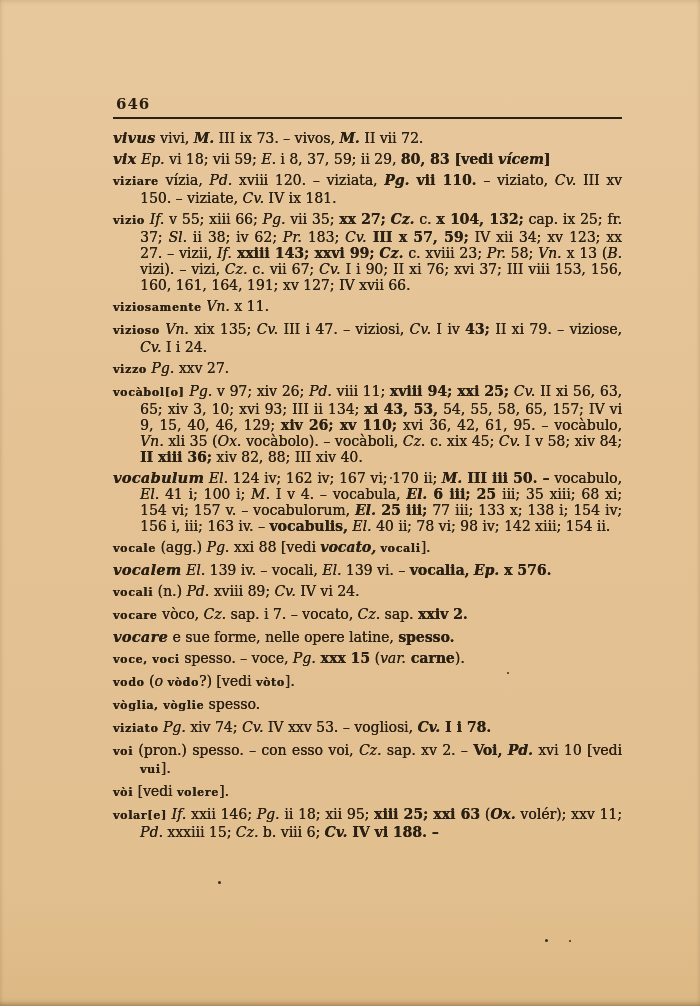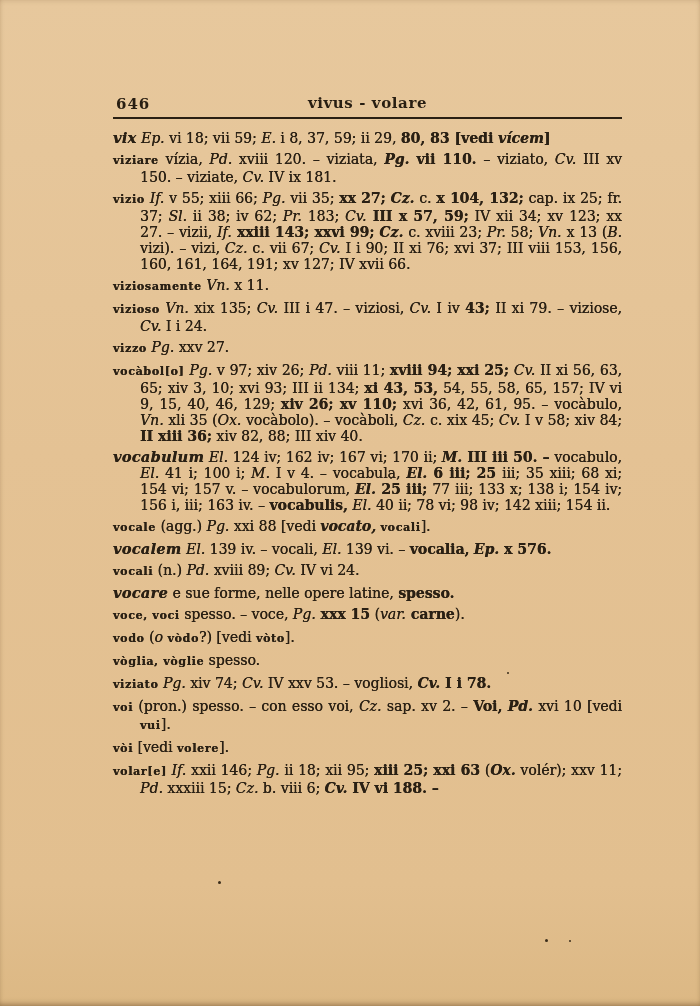--- a/index.html
+++ b/index.html
@@ -46,35 +46,36 @@
   .s-hi{font-weight:700;font-style:italic;font-size:14.5px;letter-spacing:.3px;}
   .speck{position:absolute;background:#3a2c1a;border-radius:50%;}
 </style>
 </head>
 <body>
 
 <div class="page">
   <div class="column">
     <div class="pagehead">
       <span class="pagenum">646</span>
-      <span class="runhead">vivus - volare</span>
     </div>
     <div class="rule"></div>
     <div id="entries">
+        <p class="entry"><span class="s-hi">vivus</span><span class="s-r"> vivi, </span><span class="s-bi">M.</span><span class="s-r"> III ix 73. – vivos, </span><span class="s-bi">M.</span><span class="s-r"> II vii 72.</span></p>
         <p class="entry"><span class="s-hi">vix</span><span class="s-r"> </span><span class="s-i">Ep.</span><span class="s-r"> vi 18; vii 59; </span><span class="s-i">E.</span><span class="s-r"> i 8, 37, 59; ii 29, </span><span class="s-b">80, 83 [vedi </span><span class="s-bi">vícem</span><span class="s-b">]</span></p>
         <p class="entry"><span class="s-h">viziare</span><span class="s-r"> vízia, </span><span class="s-i">Pd.</span><span class="s-r"> xviii 120. – viziata, </span><span class="s-bi">Pg.</span><span class="s-b"> vii 110.</span><span class="s-r"> – viziato, </span><span class="s-i">Cv.</span><span class="s-r"> III xv 150. – viziate, </span><span class="s-i">Cv.</span><span class="s-r"> IV ix 181.</span></p>
         <p class="entry"><span class="s-h">vizio</span><span class="s-r"> </span><span class="s-i">If.</span><span class="s-r"> v 55; xiii 66; </span><span class="s-i">Pg.</span><span class="s-r"> vii 35; </span><span class="s-b">xx 27;</span><span class="s-r"> </span><span class="s-bi">Cz.</span><span class="s-r"> c. </span><span class="s-b">x 104, 132;</span><span class="s-r"> cap. ix 25; fr. 37; </span><span class="s-i">Sl.</span><span class="s-r"> ii 38; iv 62; </span><span class="s-i">Pr.</span><span class="s-r"> 183; </span><span class="s-i">Cv.</span><span class="s-b"> III x 57, 59;</span><span class="s-r"> IV xii 34; xv 123; xx 27. – vizii, </span><span class="s-i">If.</span><span class="s-b"> xxiii 143; xxvi 99;</span><span class="s-r"> </span><span class="s-bi">Cz.</span><span class="s-r"> c. xviii 23; </span><span class="s-i">Pr.</span><span class="s-r"> 58; </span><span class="s-i">Vn.</span><span class="s-r"> x 13 (</span><span class="s-i">B.</span><span class="s-r"> vizi). – vizi, </span><span class="s-i">Cz.</span><span class="s-r"> c. vii 67; </span><span class="s-i">Cv.</span><span class="s-r"> I i 90; II xi 76; xvi 37; III viii 153, 156, 160, 161, 164, 191; xv 127; IV xvii 66.</span></p>
         <p class="entry"><span class="s-h">viziosamente</span><span class="s-r"> </span><span class="s-i">Vn.</span><span class="s-r"> x 11.</span></p>
         <p class="entry"><span class="s-h">vizioso</span><span class="s-r"> </span><span class="s-i">Vn.</span><span class="s-r"> xix 135; </span><span class="s-i">Cv.</span><span class="s-r"> III i 47. – viziosi, </span><span class="s-i">Cv.</span><span class="s-r"> I iv </span><span class="s-b">43;</span><span class="s-r"> II xi 79. – viziose, </span><span class="s-i">Cv.</span><span class="s-r"> I i 24.</span></p>
         <p class="entry"><span class="s-h">vizzo</span><span class="s-r"> </span><span class="s-i">Pg.</span><span class="s-r"> xxv 27.</span></p>
         <p class="entry"><span class="s-h">vocàbol[o]</span><span class="s-r"> </span><span class="s-i">Pg.</span><span class="s-r"> v 97; xiv 26; </span><span class="s-i">Pd.</span><span class="s-r"> viii 11; </span><span class="s-b">xviii 94; xxi 25;</span><span class="s-r"> </span><span class="s-i">Cv.</span><span class="s-r"> II xi 56, 63, 65; xiv 3, 10; xvi 93; III ii 134; </span><span class="s-b">xi 43, 53,</span><span class="s-r"> 54, 55, 58, 65, 157; IV vi 9, 15, 40, 46, 129; </span><span class="s-b">xiv 26; xv 110;</span><span class="s-r"> xvi 36, 42, 61, 95. – vocàbulo, </span><span class="s-i">Vn.</span><span class="s-r"> xli 35 (</span><span class="s-i">Ox.</span><span class="s-r"> vocàbolo). – vocàboli, </span><span class="s-i">Cz.</span><span class="s-r"> c. xix 45; </span><span class="s-i">Cv.</span><span class="s-r"> I v 58; xiv 84; </span><span class="s-b">II xiii 36;</span><span class="s-r"> xiv 82, 88; III xiv 40.</span></p>
         <p class="entry"><span class="s-hi">vocabulum</span><span class="s-r"> </span><span class="s-i">El.</span><span class="s-r"> 124 iv; 162 iv; 167 vi; 170 ii; </span><span class="s-bi">M.</span><span class="s-b"> III iii 50. –</span><span class="s-r"> vocabulo, </span><span class="s-i">El.</span><span class="s-r"> 41 i; 100 i; </span><span class="s-i">M.</span><span class="s-r"> I v 4. – vocabula, </span><span class="s-bi">El.</span><span class="s-b"> 6 iii; 25</span><span class="s-r"> iii; 35 xiii; 68 xi; 154 vi; 157 v. – vocabulorum, </span><span class="s-bi">El.</span><span class="s-b"> 25 iii;</span><span class="s-r"> 77 iii; 133 x; 138 i; 154 iv; 156 i, iii; 163 iv. – </span><span class="s-b">vocabulis,</span><span class="s-r"> </span><span class="s-i">El.</span><span class="s-r"> 40 ii; 78 vi; 98 iv; 142 xiii; 154 ii.</span></p>
         <p class="entry"><span class="s-h">vocale</span><span class="s-r"> (agg.) </span><span class="s-i">Pg.</span><span class="s-r"> xxi 88 [vedi </span><span class="s-bi">vocato,</span><span class="s-r"> </span><span class="s-h">vocali</span><span class="s-r">].</span></p>
         <p class="entry"><span class="s-hi">vocalem</span><span class="s-r"> </span><span class="s-i">El.</span><span class="s-r"> 139 iv. – vocali, </span><span class="s-i">El.</span><span class="s-r"> 139 vi. – </span><span class="s-b">vocalia,</span><span class="s-r"> </span><span class="s-bi">Ep.</span><span class="s-b"> x 576.</span></p>
         <p class="entry"><span class="s-h">vocali</span><span class="s-r"> (n.) </span><span class="s-i">Pd.</span><span class="s-r"> xviii 89; </span><span class="s-i">Cv.</span><span class="s-r"> IV vi 24.</span></p>
+        <p class="entry"><span class="s-h">vocare</span><span class="s-r"> vòco, </span><span class="s-i">Cz.</span><span class="s-r"> sap. i 7. – vocato, </span><span class="s-i">Cz.</span><span class="s-r"> sap. </span><span class="s-b">xxiv 2.</span></p>
         <p class="entry"><span class="s-hi">vocare</span><span class="s-r"> e sue forme, nelle opere latine, </span><span class="s-b">spesso.</span></p>
         <p class="entry"><span class="s-h">voce, voci</span><span class="s-r"> spesso. – voce, </span><span class="s-i">Pg.</span><span class="s-b"> xxx 15</span><span class="s-r"> (</span><span class="s-i">var.</span><span class="s-b"> carne</span><span class="s-r">).</span></p>
         <p class="entry"><span class="s-h">vodo</span><span class="s-r"> (</span><span class="s-i">o</span><span class="s-r"> </span><span class="s-h">vòdo</span><span class="s-r">?) [vedi </span><span class="s-h">vòto</span><span class="s-r">].</span></p>
         <p class="entry"><span class="s-h">vòglia, vòglie</span><span class="s-r"> spesso.</span></p>
         <p class="entry"><span class="s-h">viziato</span><span class="s-r"> </span><span class="s-i">Pg.</span><span class="s-r"> xiv 74; </span><span class="s-i">Cv.</span><span class="s-r"> IV xxv 53. – vogliosi, </span><span class="s-bi">Cv.</span><span class="s-b"> I i 78.</span></p>
         <p class="entry"><span class="s-h">voi</span><span class="s-r"> (pron.) spesso. – con esso voi, </span><span class="s-i">Cz.</span><span class="s-r"> sap. xv 2. – </span><span class="s-b">Voi,</span><span class="s-r"> </span><span class="s-bi">Pd.</span><span class="s-r"> xvi 10 [vedi </span><span class="s-h">vui</span><span class="s-r">].</span></p>
         <p class="entry"><span class="s-h">vòi</span><span class="s-r"> [vedi </span><span class="s-h">volere</span><span class="s-r">].</span></p>
         <p class="entry"><span class="s-h">volar[e]</span><span class="s-r"> </span><span class="s-i">If.</span><span class="s-r"> xxii 146; </span><span class="s-i">Pg.</span><span class="s-r"> ii 18; xii 95; </span><span class="s-b">xiii 25; xxi 63</span><span class="s-r"> (</span><span class="s-bi">Ox.</span><span class="s-r"> volér); xxv 11; </span><span class="s-i">Pd.</span><span class="s-r"> xxxiii 15; </span><span class="s-i">Cz.</span><span class="s-r"> b. viii 6; </span><span class="s-bi">Cv.</span><span class="s-b"> IV vi 188. –</span></p>
       </div>
   </div>

